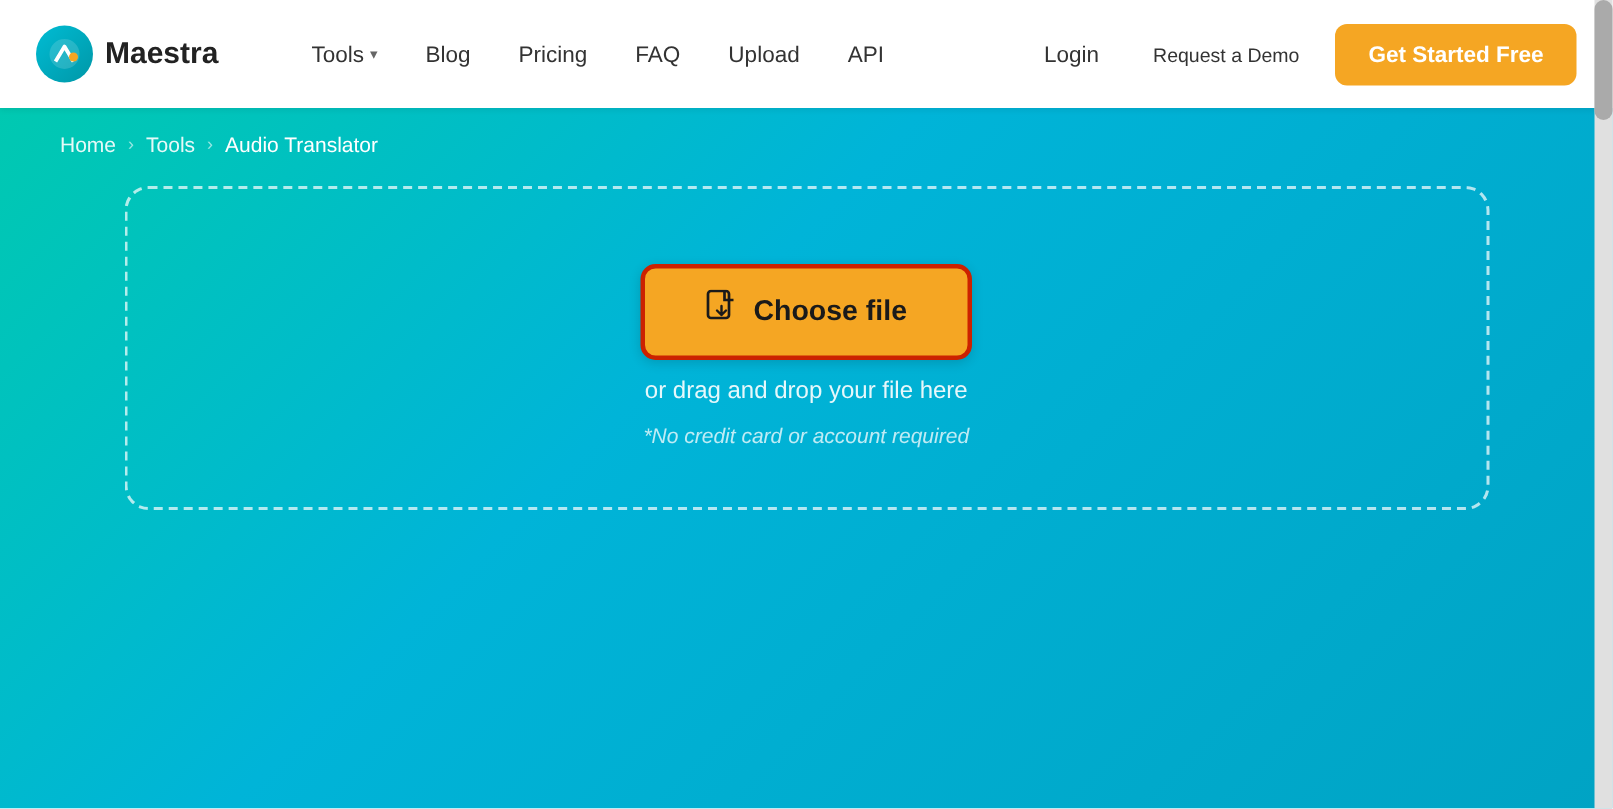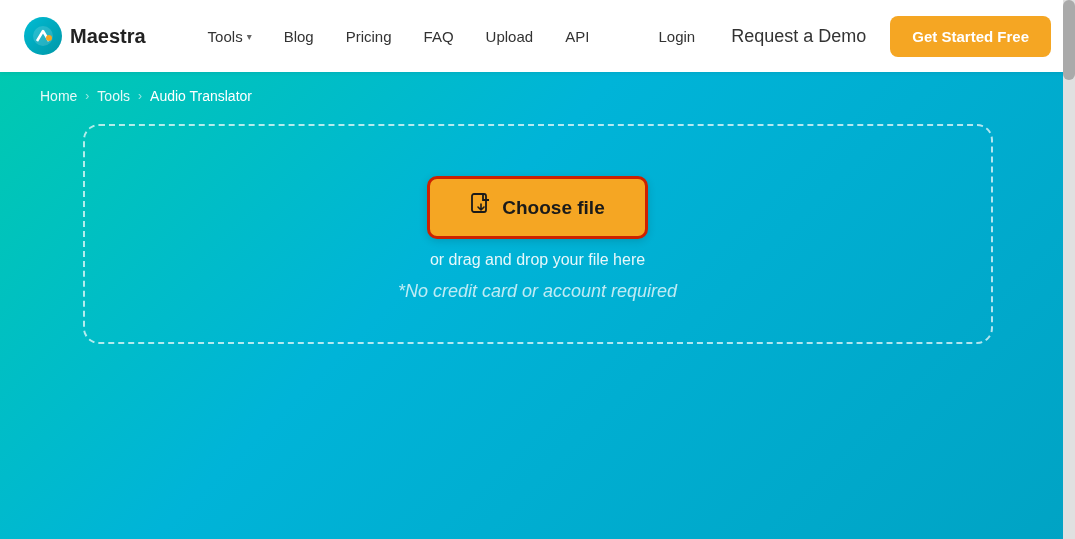--- a/index.html
+++ b/index.html
@@ -69,21 +69,21 @@
       margin-left: auto;
       justify-content: flex-end;
     }
     .nav-login {
       font-size: 15px;
       color: #333;
       cursor: pointer;
       padding: 8px 12px;
     }
     .nav-demo {
-      font-size: 18px;
+      font-size: 13px;
       color: #333;
       cursor: pointer;
       padding: 8px 12px;
     }
     .btn-get-started {
       background: #f5a623;
       color: #fff;
       border: none;
       border-radius: 8px;
       padding: 12px 22px;
@@ -189,21 +189,21 @@
     }
     .file-icon {
       font-size: 20px;
       color: #1a1a1a;
     }
     .drop-text {
       font-size: 16px;
       color: rgba(255,255,255,0.9);
     }
     .drop-note {
-      font-size: 18px;
+      font-size: 14px;
       color: rgba(255,255,255,0.75);
       font-style: italic;
     }
   </style>
 </head>
 <body>
 
 <div class="scrollbar-track">
   <div class="scrollbar-thumb"></div>
 </div>

